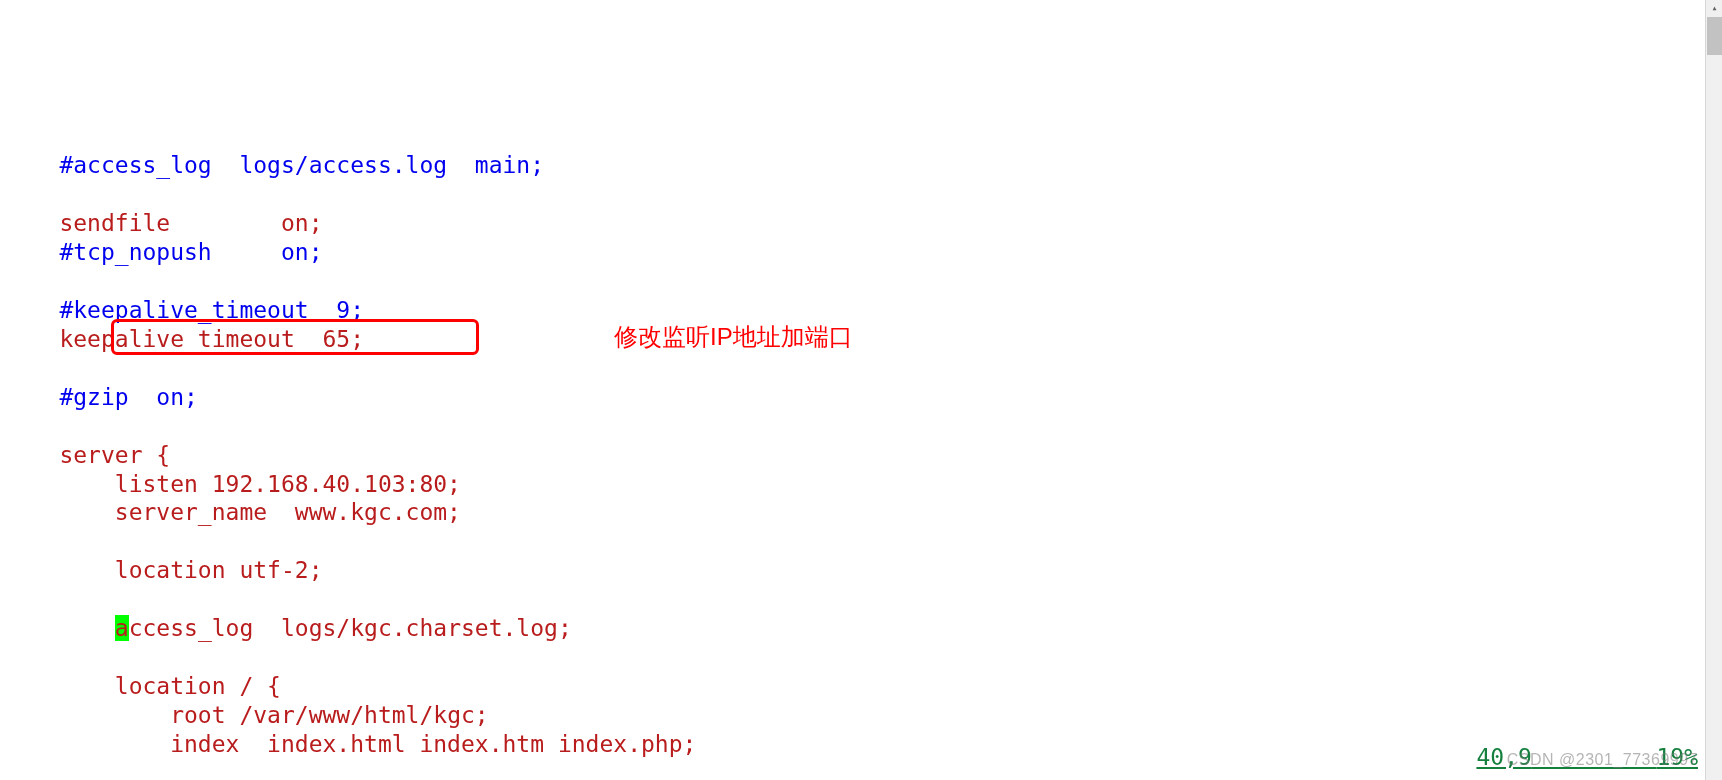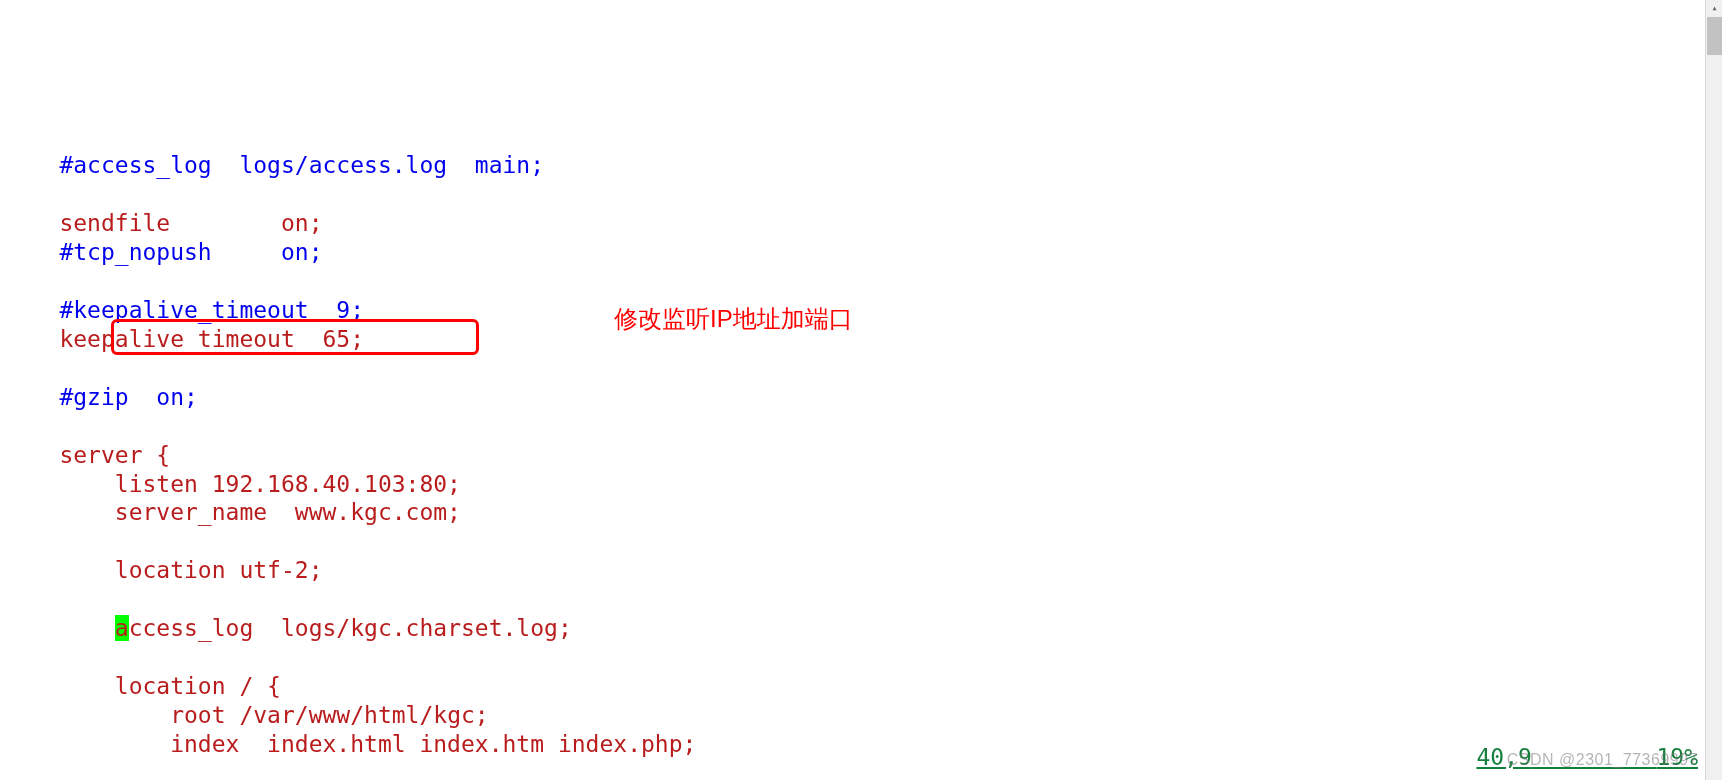--- a/index.html
+++ b/index.html
@@ -111,21 +111,21 @@
 
 <span><span>        </span><span class="c-black">location </span><span class="c-black">/ </span><span class="c-black">{</span></span>
 <span><span>            </span><span class="c-black">root </span><span class="c-black">/var/www/html/kgc;</span></span>
 <span><span>            </span><span class="c-black">index  </span><span class="c-black">index.html index.htm index.php;</span></span>
 
 
 </div>
 
 <div class="highlight-box" style="left:111px; top:319px; width:368px; height:36px;"></div>
 
-<div class="annotation" style="left:614px; top:304px;text-align:right;">修改监听IP地址加端口</div>
+<div class="annotation" style="left:614px; top:322px;text-align:right;">修改监听IP地址加端口</div>
 
 <div class="status-bar"><span>40,9</span><span>         </span><span>19%</span></div>
 
 <div class="watermark">CSDN @2301_77369997</div>
 
 <div class="scrollbar-track">
   <div class="scrollbar-arrow up">▴</div>
   <div class="scrollbar-thumb" style="top:17px;"></div>
 </div>
 

